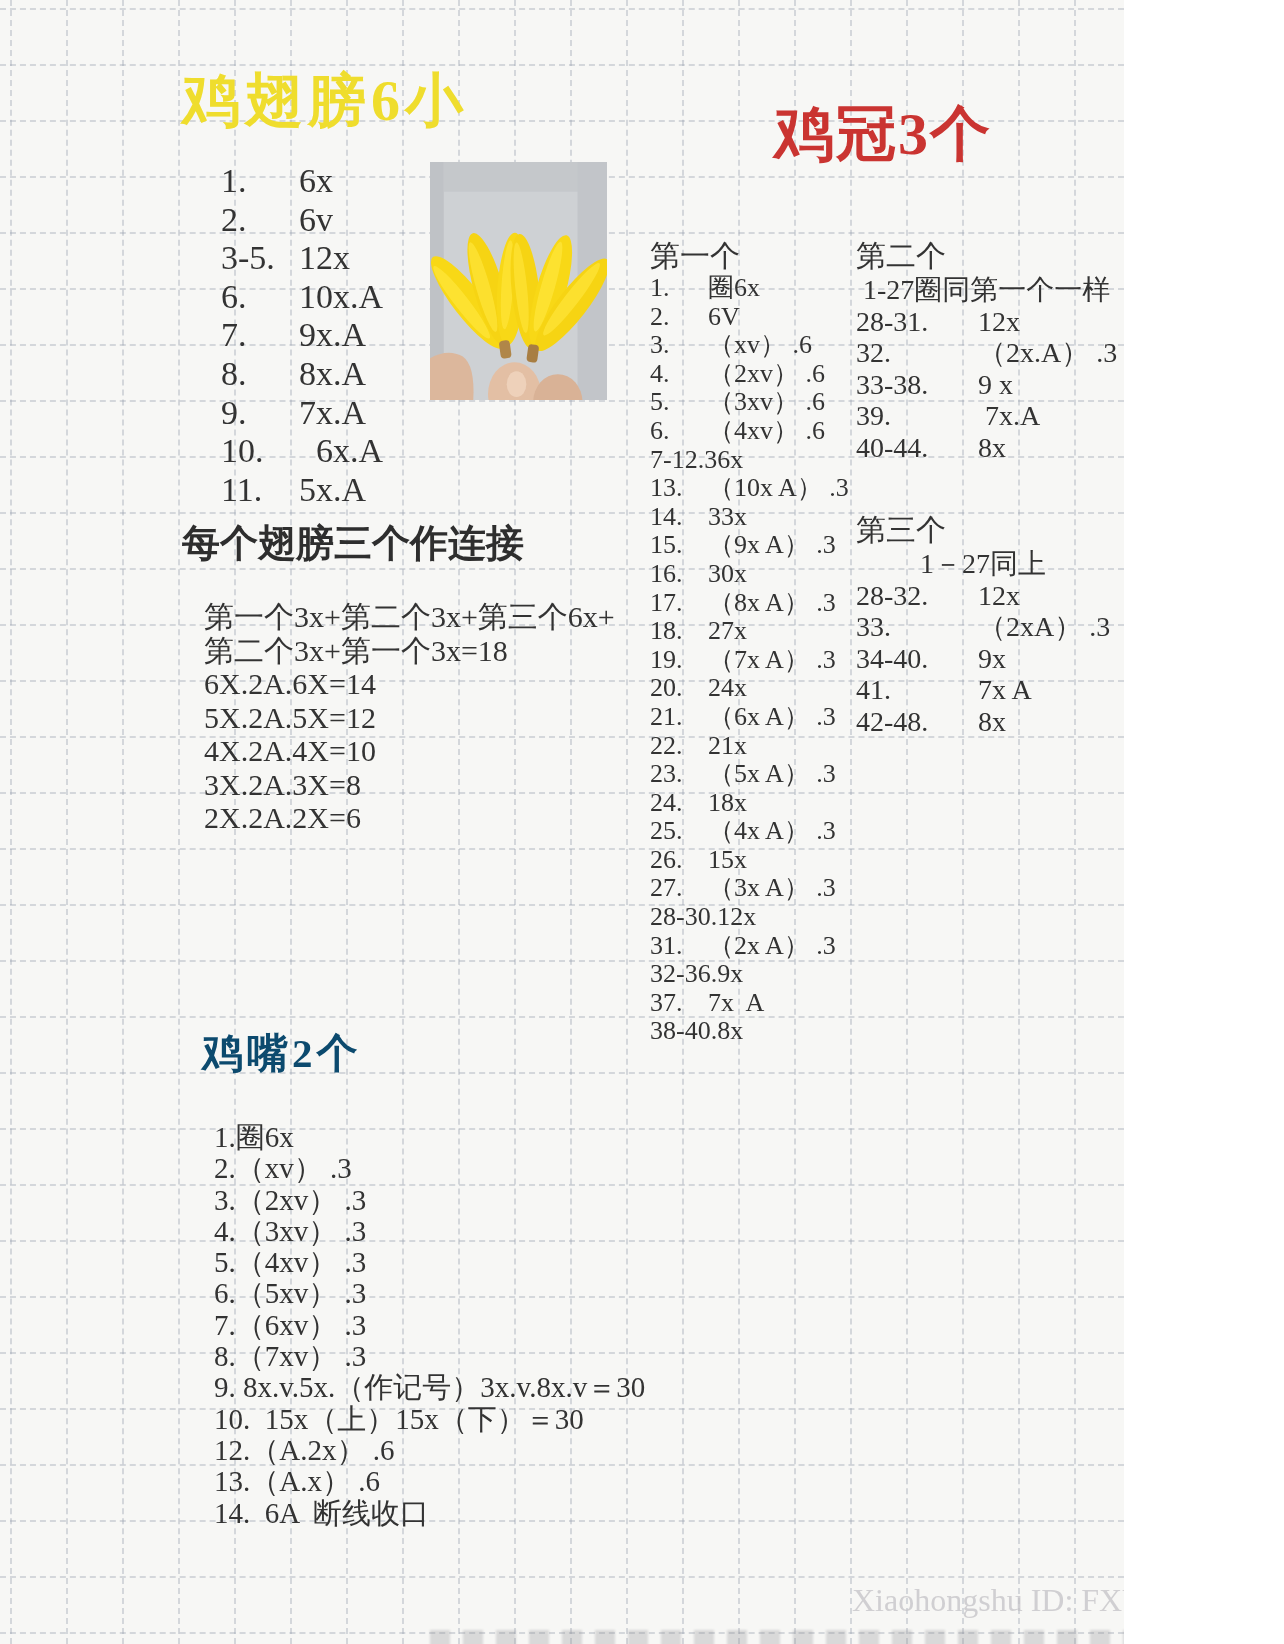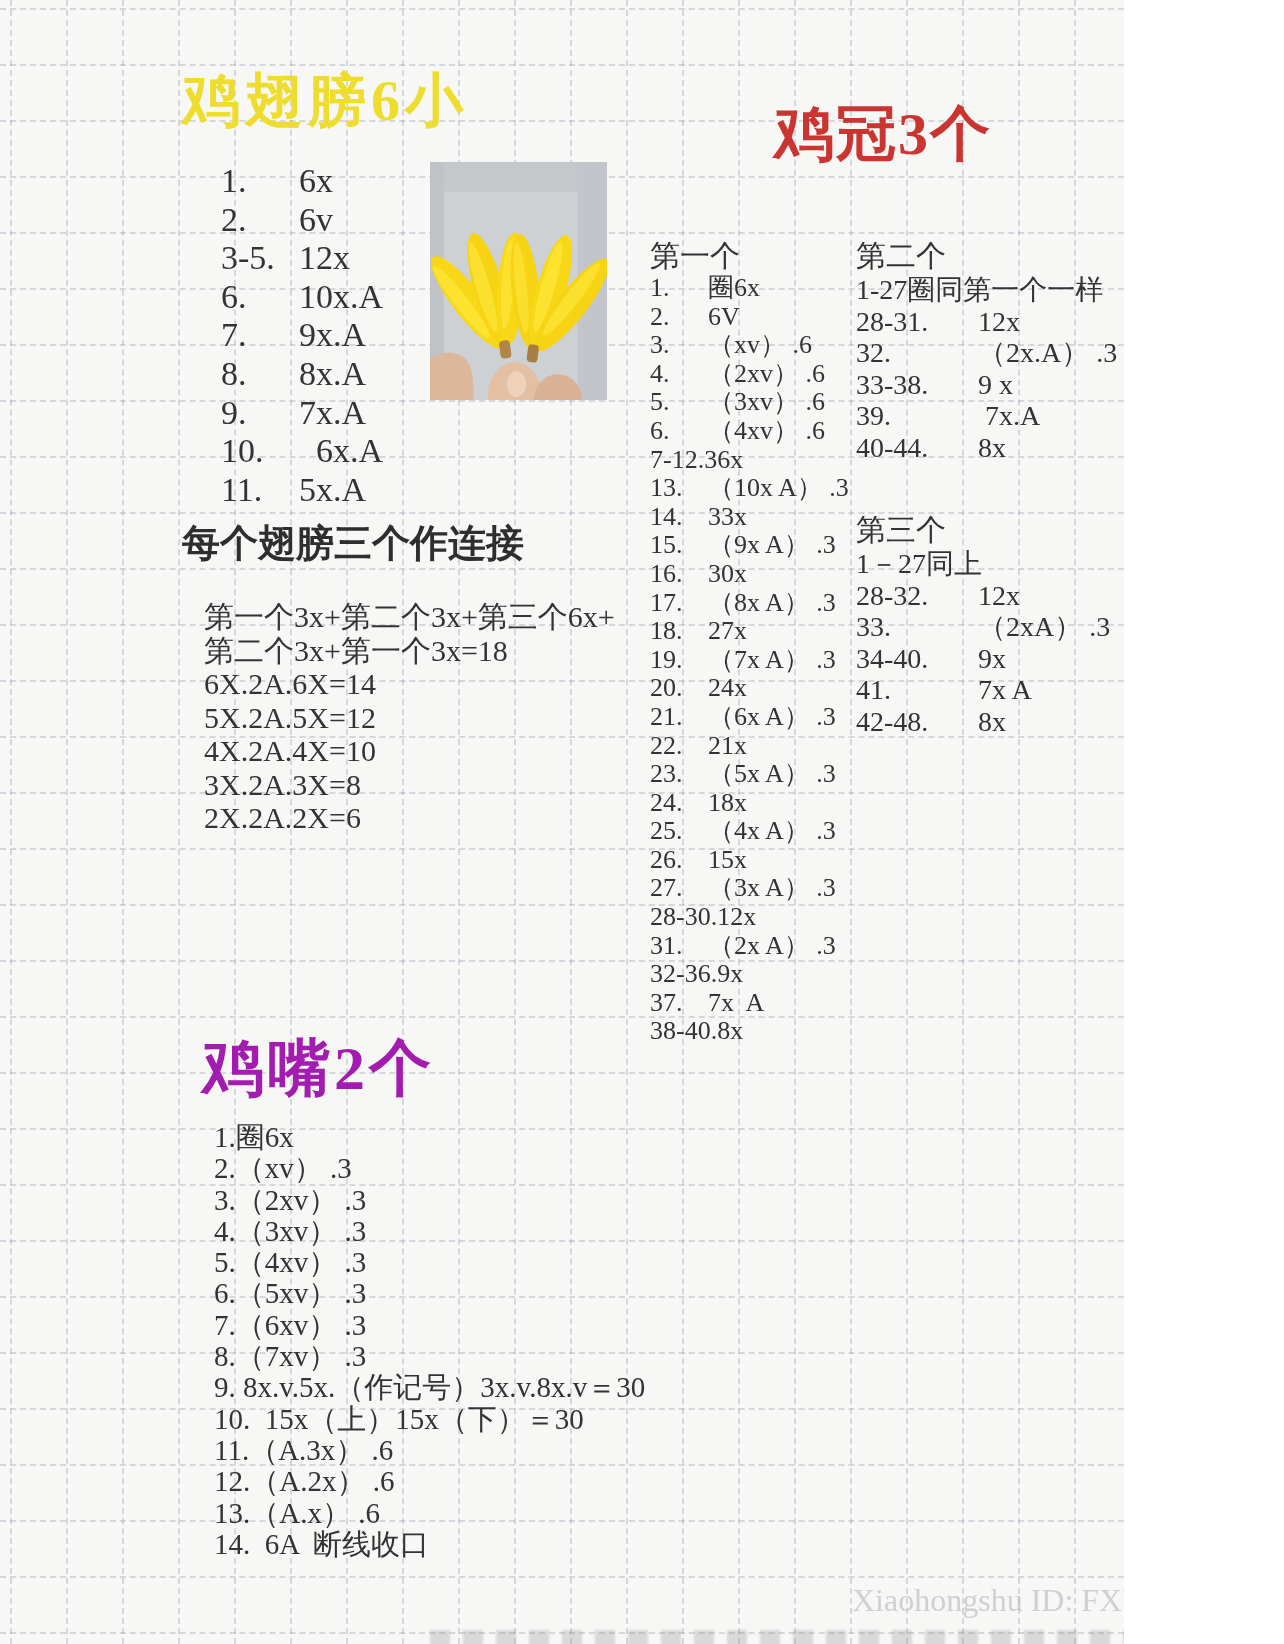--- a/index.html
+++ b/index.html
@@ -9,21 +9,21 @@
     font-family:Liberation Serif, serif;
     color:#333;
   }
   
   .gv{position:absolute;top:0;bottom:0;width:0;border-left:2px dashed rgba(155,163,175,.38);}
   .gh{position:absolute;left:0;right:0;height:0;border-top:2px dashed rgba(155,163,175,.38);}
 
   .sec-title{position:absolute;font-weight:700;white-space:pre;}
   .wings-title{left:182px;top:62px;font-size:58px;letter-spacing:5px;color:#efdd2d;}
   .comb-title{left:774px;top:94px;font-size:60px;letter-spacing:2px;color:#ca3431;}
-  .beak-title{left:202px;top:1026px;font-size:62px;letter-spacing:4px;color:#a21caf;}
+  .beak-title{left:202px;top:1026px;font-size:41px;letter-spacing:4px;color:#0c4a6e;}
 
   .wings-list{position:absolute;left:221px;top:162px;font-size:34px;line-height:38.6px;}
   .wrow{display:flex;}
   .wn{width:78px;white-space:pre;}
   .wv{white-space:pre;}
 
   .photo{position:absolute;left:430px;top:162px;width:177px;height:238px;}
   .photo svg{display:block;width:100%;height:100%;}
 
   .wings-subtitle{position:absolute;left:182px;top:518px;font-size:38px;font-weight:600;color:#2e2e2e;white-space:pre;}
@@ -31,21 +31,21 @@
   .note-line{white-space:pre;}
 
   .comb-first{position:absolute;left:650px;top:238px;font-size:26px;line-height:28.6px;}
   .col-header{font-size:30px;line-height:36px;white-space:pre;}
   .crow{display:flex;}
   .cn{min-width:58px;white-space:pre;}
   .cv{white-space:pre;}
 
   .comb-block2{position:absolute;left:856px;top:238px;font-size:28px;line-height:31.6px;}
   .comb-block3{position:absolute;left:856px;top:512px;font-size:28px;line-height:31.6px;}
-  .intro-line{white-space:pre;}
+  .intro-line{white-space:pre;text-align:center;}
   .csrow{display:flex;}
   .csn{min-width:122px;white-space:pre;}
   .csv{white-space:pre;}
 
   .beak-list{position:absolute;left:214px;top:1122px;font-size:29px;line-height:31.3px;}
   .b-line{white-space:pre;}
 
   .watermark{position:absolute;left:852px;top:1582px;font-size:32px;color:rgba(195,193,198,.75);white-space:pre;}
   .wm-badge1{position:absolute;left:1152px;top:1515px;width:96px;height:56px;border-radius:16px;
              background:rgba(233,219,219,.5);filter:blur(2px);}
@@ -394,21 +394,20 @@
   <div class="b-line">1.圈6x</div>
       <div class="b-line">2.（xv） .3</div>
       <div class="b-line">3.（2xv） .3</div>
       <div class="b-line">4.（3xv） .3</div>
       <div class="b-line">5.（4xv） .3</div>
       <div class="b-line">6.（5xv） .3</div>
       <div class="b-line">7.（6xv） .3</div>
       <div class="b-line">8.（7xv） .3</div>
       <div class="b-line">9. 8x.v.5x.（作记号）3x.v.8x.v＝30</div>
       <div class="b-line">10.  15x（上）15x（下）＝30</div>
-      <div class="b-line">11.（A.3x） .6</div>
       <div class="b-line">12.（A.2x） .6</div>
       <div class="b-line">13.（A.x） .6</div>
       <div class="b-line">14.  6A  断线收口</div>
     </div>
 
   <div class="wm-badge1"></div>
   <div class="wm-badge2"></div>
   <div class="watermark">Xiaohongshu ID: FXY12236921</div>
   <div class="bottom-smudge"></div>
 

